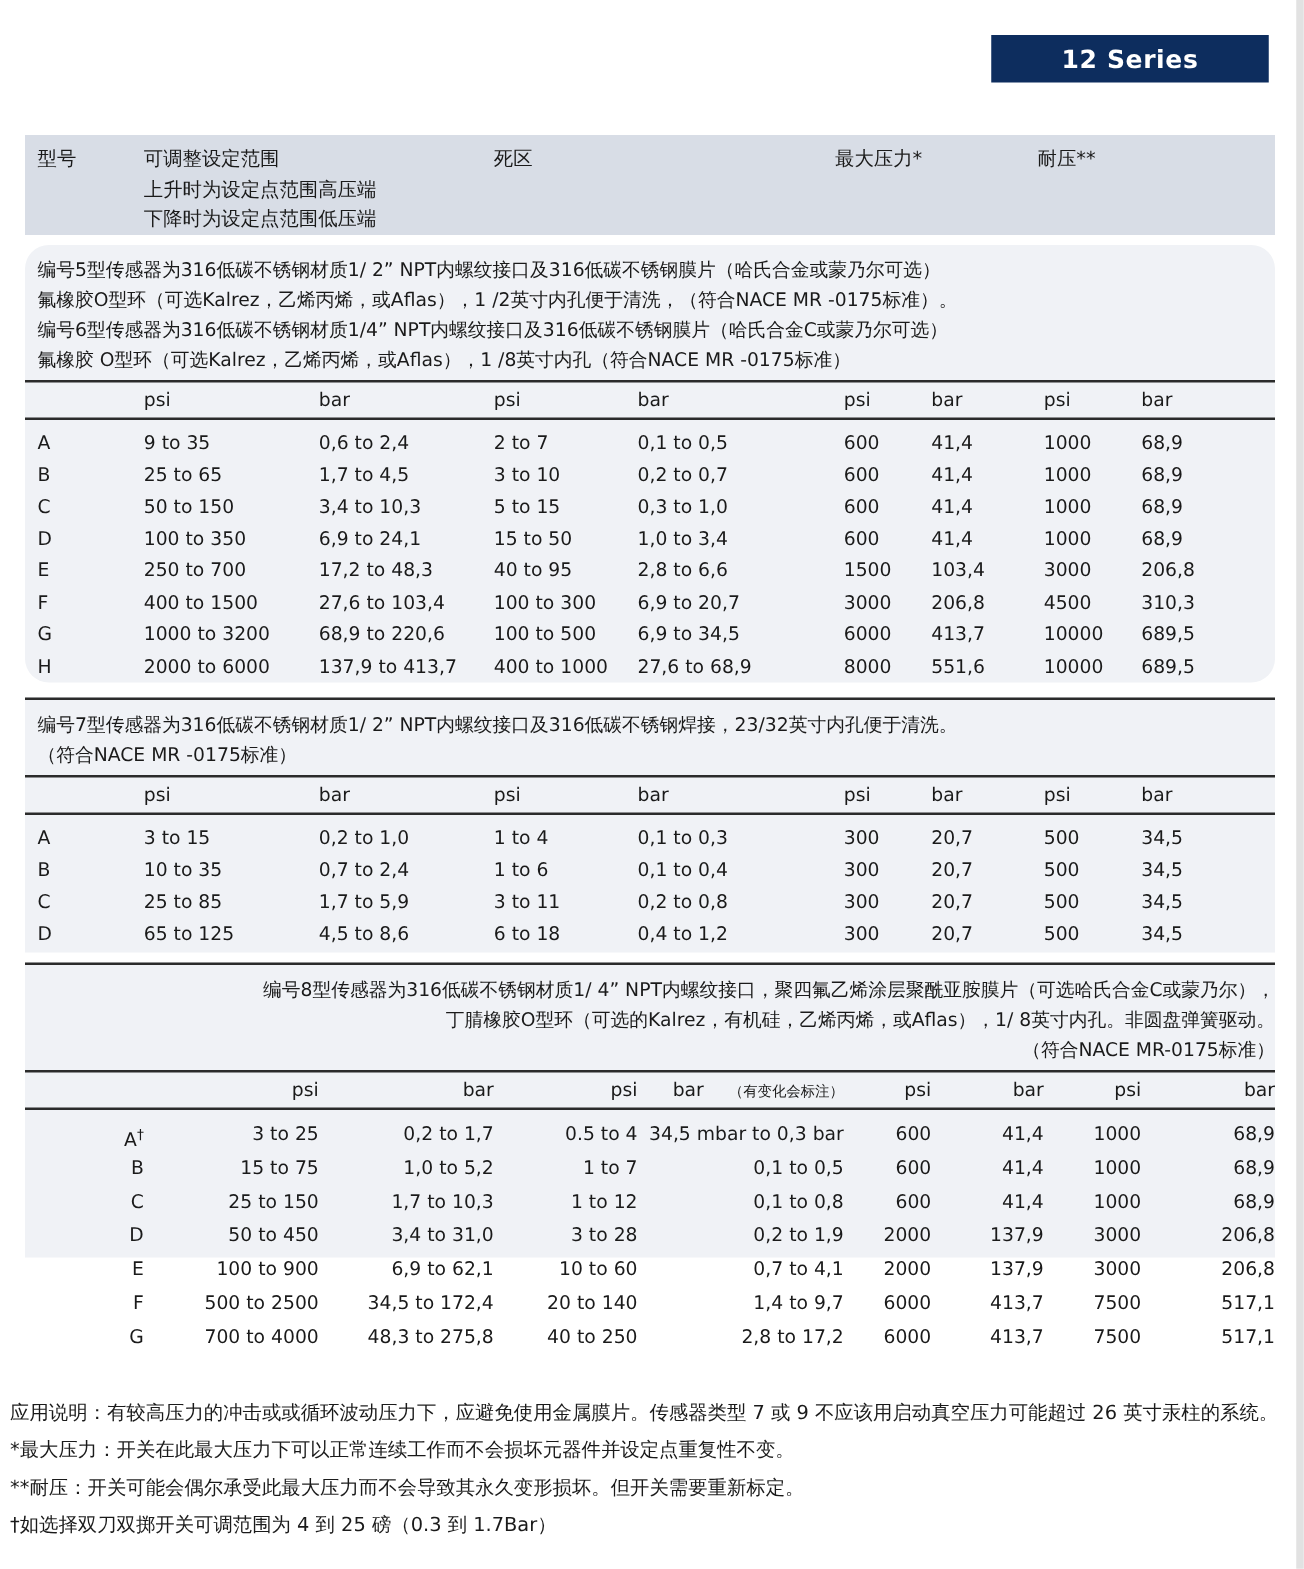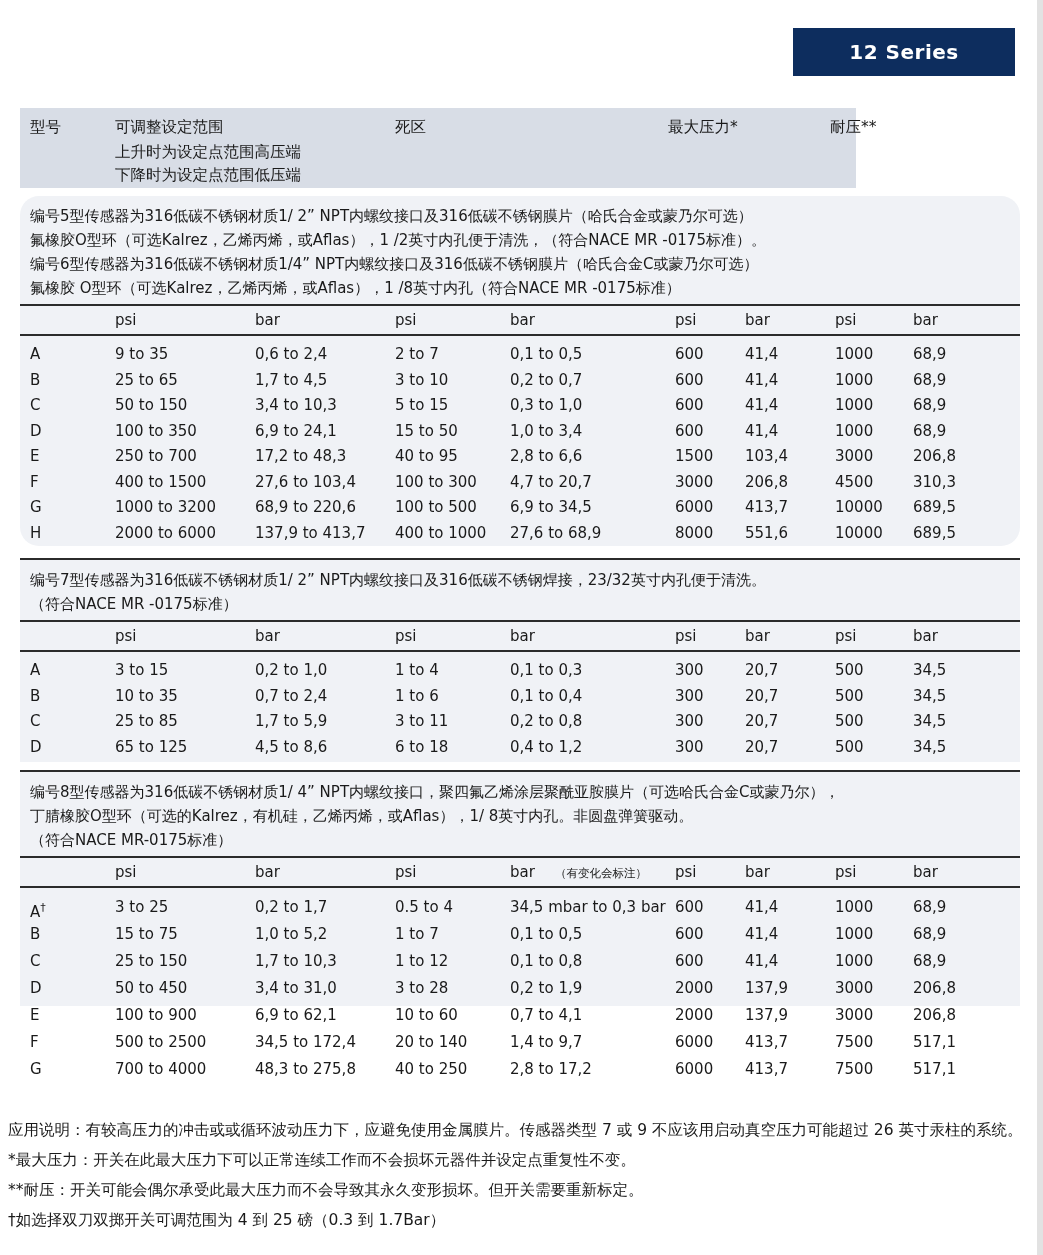--- a/index.html
+++ b/index.html
@@ -2,42 +2,42 @@
 <html><head>
 <meta charset="utf-8">
 <style>
   html,body{margin:0;padding:0;}
   body{
     width:1043px;height:1255px;position:relative;overflow:hidden;
     background:#ffffff;color:#1a1a1a;
     font-family:"DejaVu Sans","Liberation Sans",sans-serif;
   }
   .banner{
-    position:absolute;left:793px;top:28px;width:222px;height:48px;
+    position:absolute;left:793px;top:28px;width:222px;height:38px;
     background:#0d2d5e;color:#fff;display:flex;align-items:center;justify-content:center;
     font-weight:bold;font-size:20px;letter-spacing:.5px;
   }
   .header-band{
-    position:absolute;left:20px;top:108px;width:836px;height:80px;
+    position:absolute;left:20px;top:108px;width:1000px;height:80px;
     background:#d8dde6;font-size:15.5px;
   }
   .header-band .hcell{position:absolute;top:9px;white-space:nowrap;}
   .hc-model{left:10px;}
   .hc-range{left:95px;}
   .hc-range-sub1{position:absolute;left:95px;top:34px;white-space:nowrap;}
   .hc-range-sub2{position:absolute;left:95px;top:57px;white-space:nowrap;}
   .hc-dead{left:375px;}
   .hc-max{left:648px;}
   .hc-proof{left:810px;}
 
   .panels{position:absolute;left:20px;top:0;width:1000px;}
   .panel{position:absolute;left:0;width:1000px;background:#f0f2f6;box-sizing:border-box;padding-top:8px;}
   .panel:nth-child(1){top:196px;height:350px;border-radius:19px;}
   .panel:nth-child(2){top:558px;height:204px;border-top:2px solid #2b2b2b;}
-  .panel:nth-child(3){top:770px;height:236px;border-top:2px solid #2b2b2b;}
+  .panel:nth-child(3){top:770px;height:236px;border-top:2px solid #2b2b2b;text-align:right;}
   .desc{padding-left:10px;}
   .desc-line{line-height:24px;font-size:15px;white-space:nowrap;}
   .hrule{height:0;border-top:2px solid #2b2b2b;margin-top:4px;}
   .grid-row{
     display:grid;
     grid-template-columns:85px 140px 140px 115px 165px 70px 90px 78px 1fr;
     padding-left:10px;box-sizing:border-box;
   }
   .cols{height:28px;align-items:center;font-size:15px;}
   .col-note{font-size:11.5px;margin-left:20px;}
@@ -145,21 +145,21 @@
           <div class="cell">1500</div>
           <div class="cell">103,4</div>
           <div class="cell">3000</div>
           <div class="cell">206,8</div>
         </div>
         <div class="grid-row row">
           <div class="cell row-label"><span>F</span></div>
           <div class="cell">400 to 1500</div>
           <div class="cell">27,6 to 103,4</div>
           <div class="cell">100 to 300</div>
-          <div class="cell">4,7 to 20,7</div>
+          <div class="cell">6,9 to 20,7</div>
           <div class="cell">3000</div>
           <div class="cell">206,8</div>
           <div class="cell">4500</div>
           <div class="cell">310,3</div>
         </div>
         <div class="grid-row row">
           <div class="cell row-label"><span>G</span></div>
           <div class="cell">1000 to 3200</div>
           <div class="cell">68,9 to 220,6</div>
           <div class="cell">100 to 500</div>

